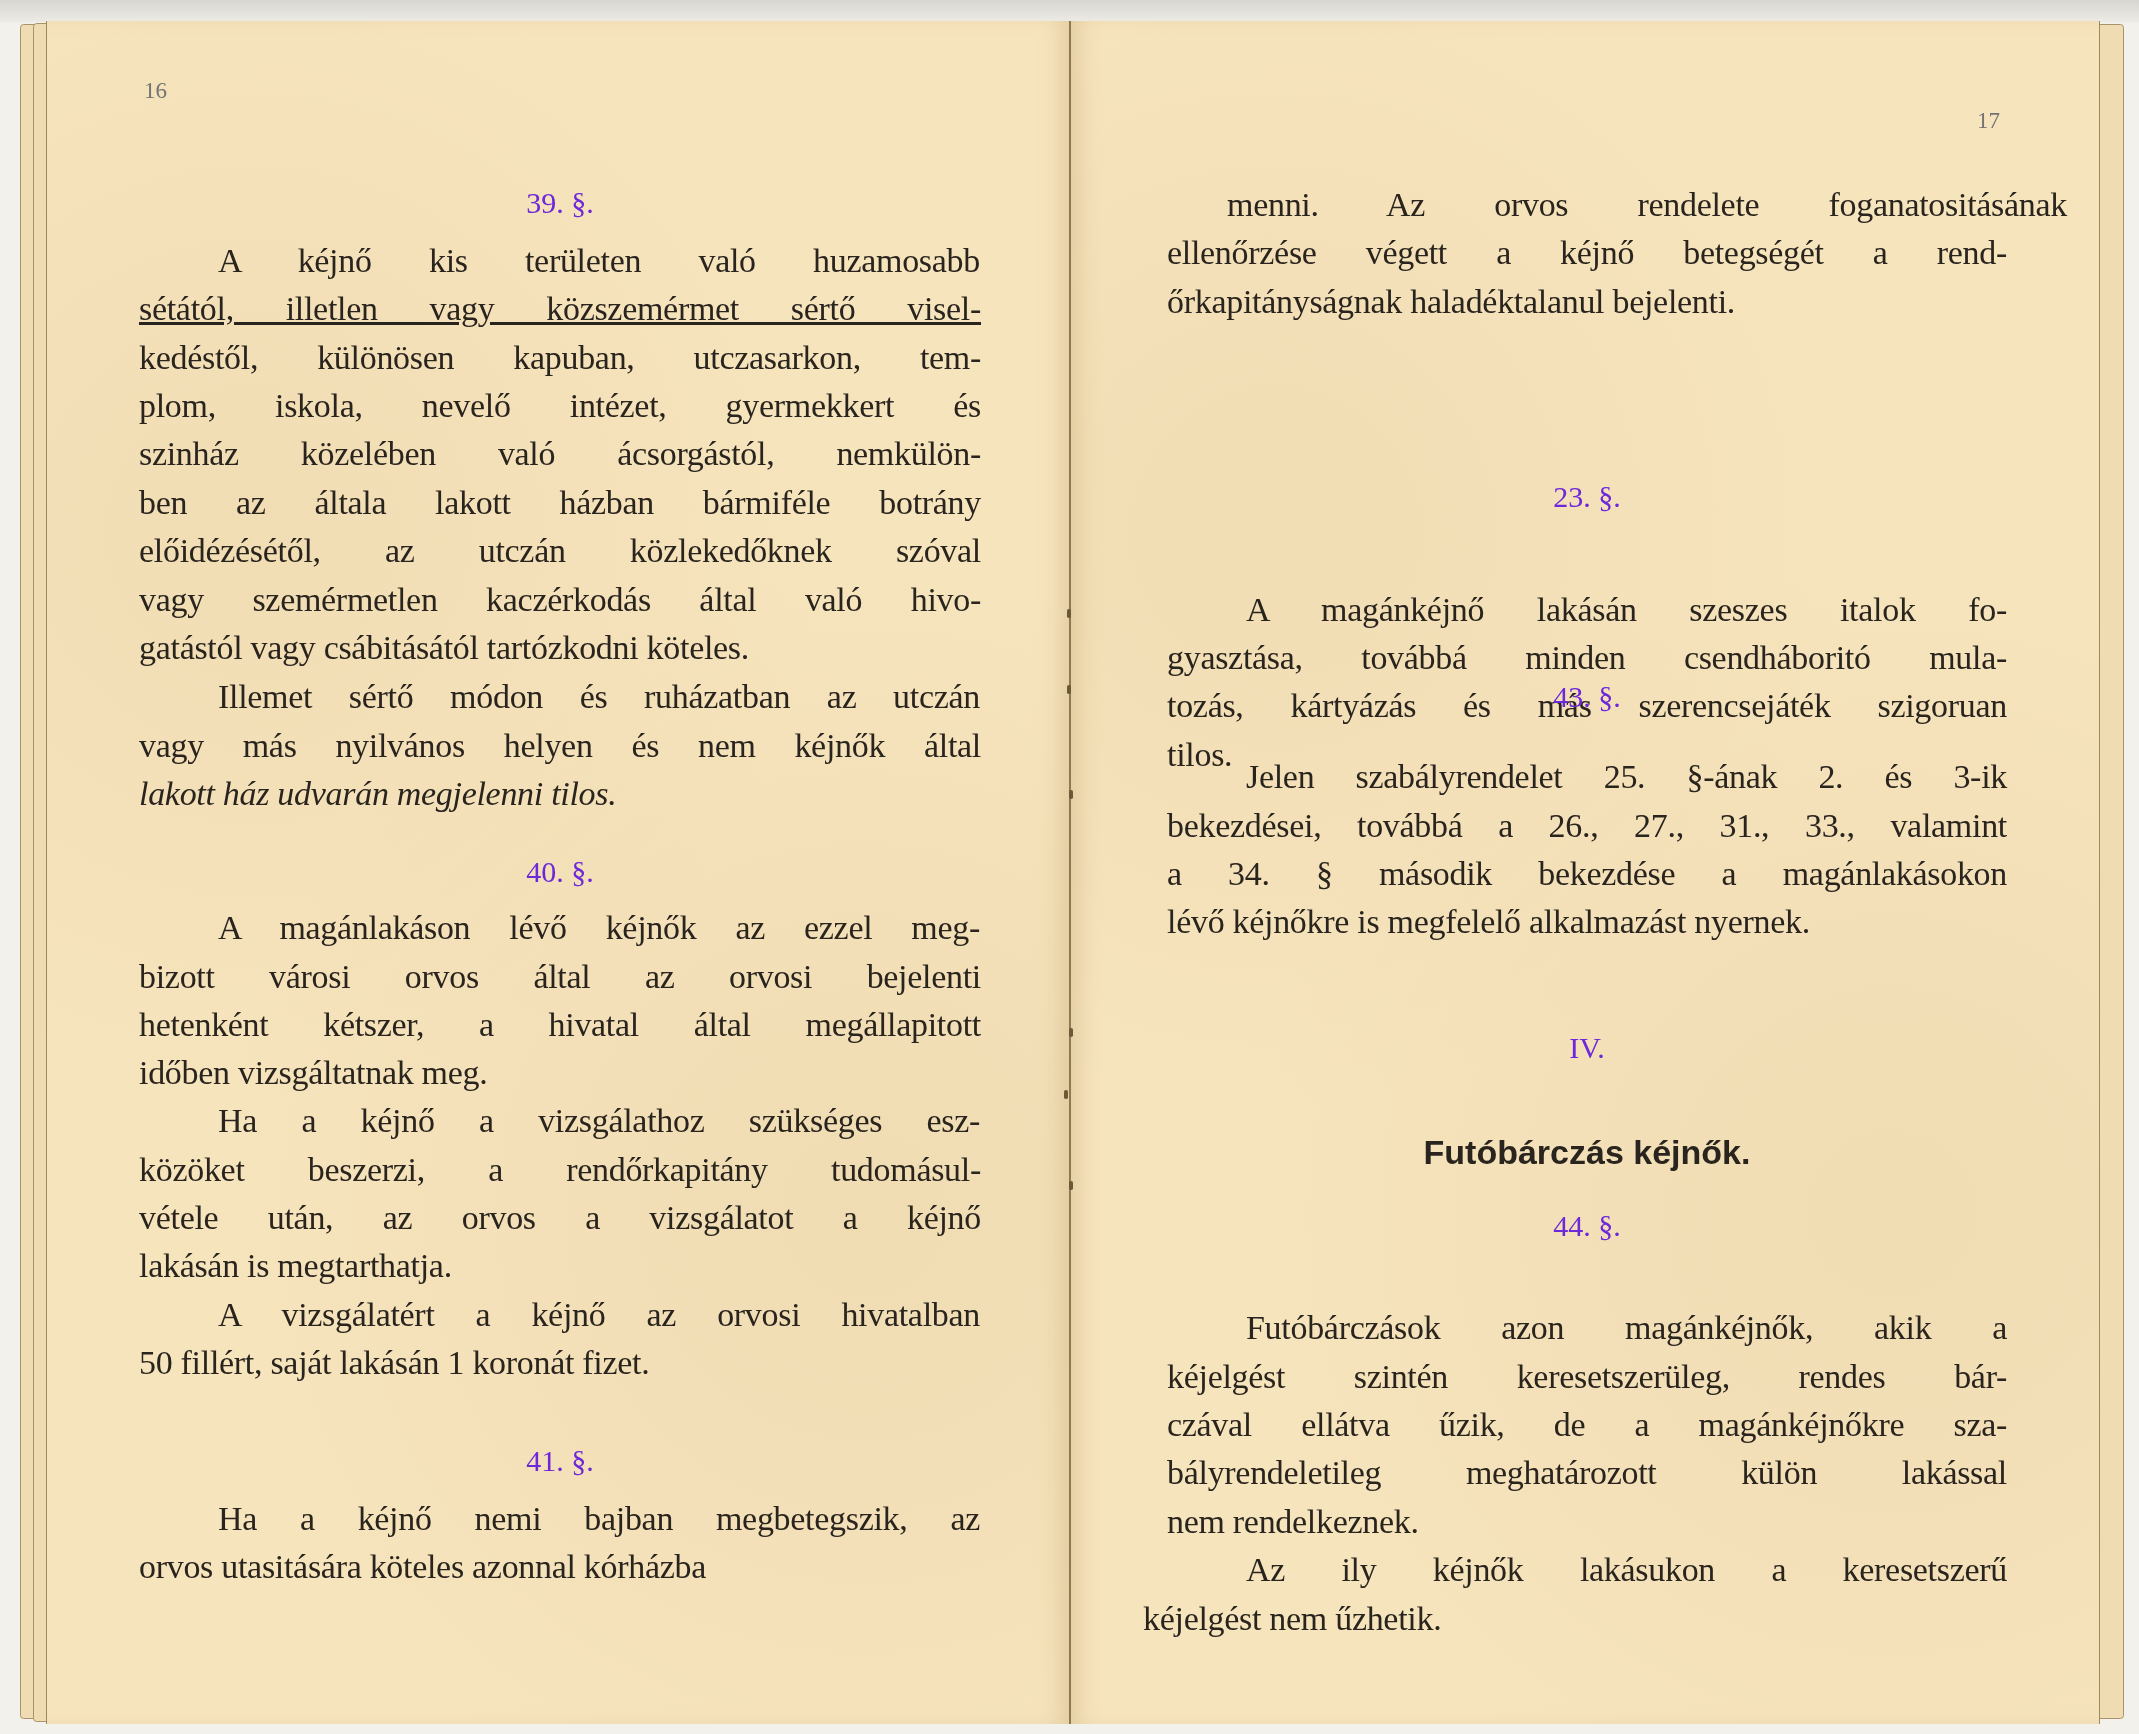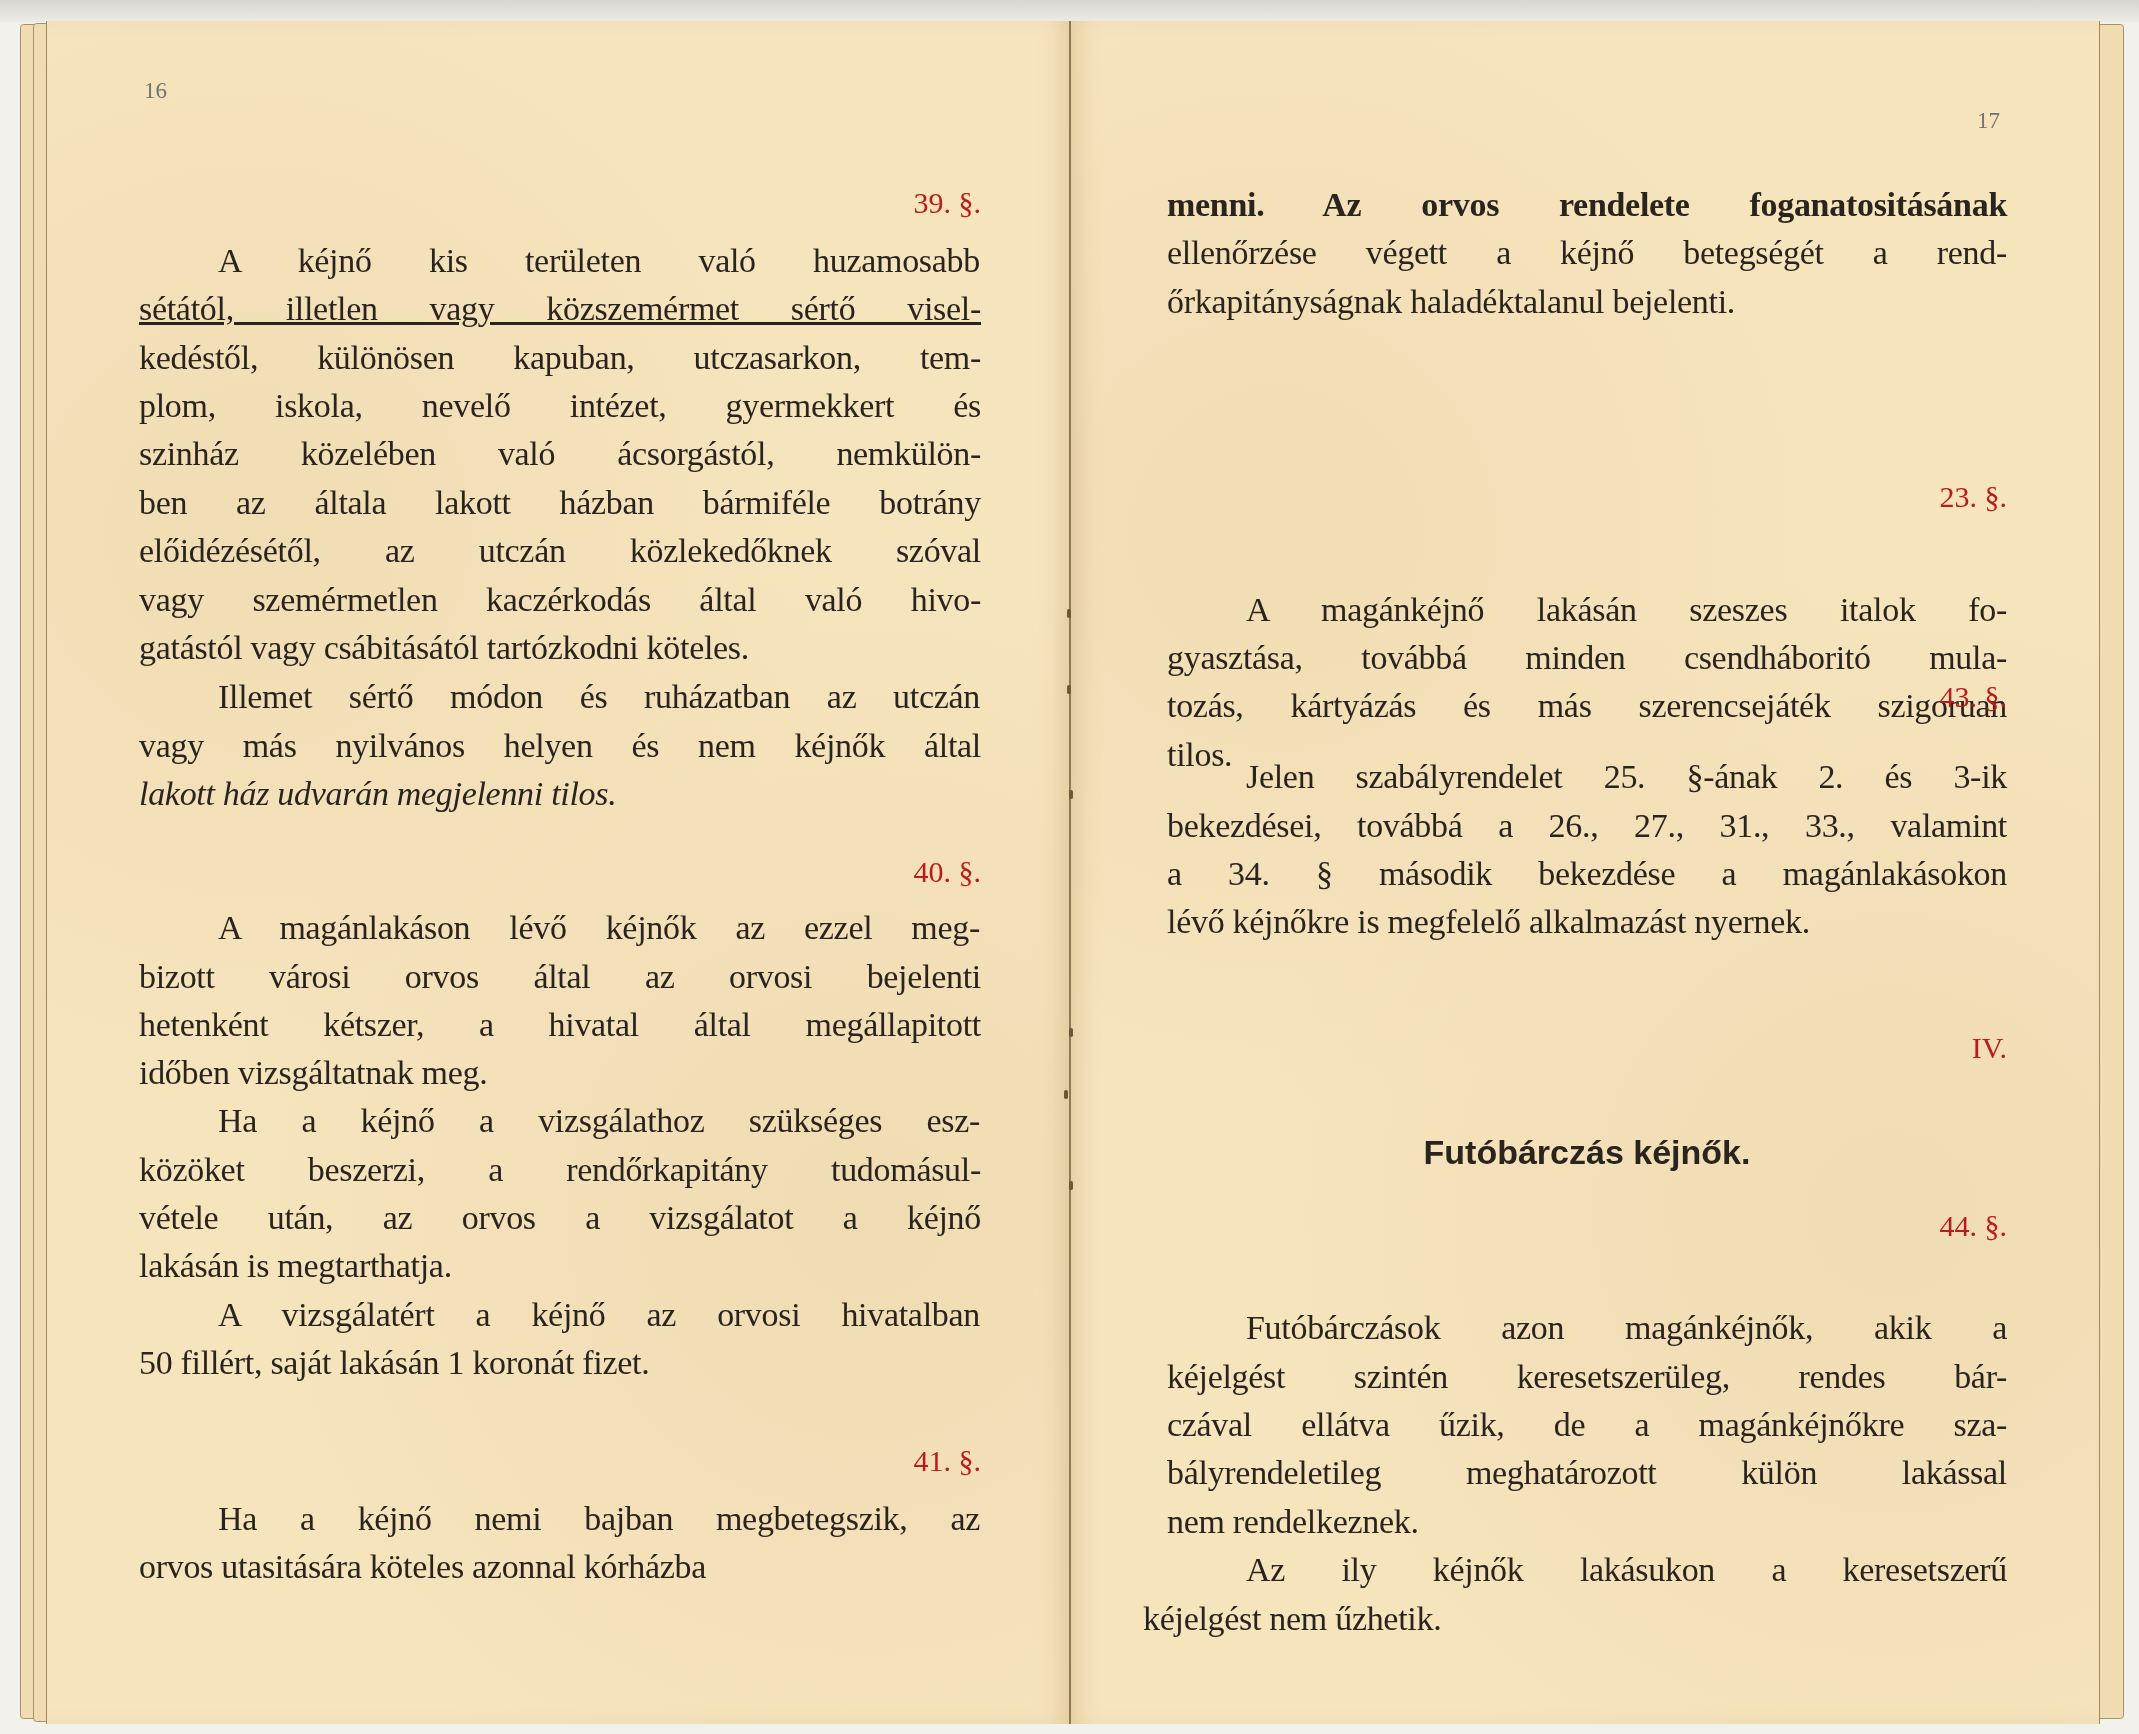--- a/index.html
+++ b/index.html
@@ -18,21 +18,21 @@
     background: #f6e4bd;
     background-image:
       radial-gradient(circle at 20% 30%, rgba(200,160,100,0.10) 0, rgba(200,160,100,0) 40%),
       radial-gradient(circle at 80% 70%, rgba(190,150,90,0.10) 0, rgba(190,150,90,0) 45%);
   }
   .page.left { left: 46px; width: 1023px; border-left: 1.8px solid #9c8a5c; box-shadow: inset -18px 0 24px -12px rgba(160,120,60,0.25); }
   .page.right { left: 1070px; width: 1029px; border-right: 1.8px solid #9c8a5c; box-shadow: inset 18px 0 24px -12px rgba(160,120,60,0.25); }
   .spine { position: absolute; left: 1069px; top: 21px; width: 1.8px; height: 1703px; background: #8d7a52; }
 
   .folio { position: absolute; font-size: 23px; color: #737373; }
-  .head { position: absolute; font-size: 30px; color: #b91c1c; text-align: right; white-space: nowrap; }
+  .head { position: absolute; font-size: 30px; color: #6d28d9; text-align: center; white-space: nowrap; }
   .line {
     position: absolute; font-size: 34px; color: #2a241e; white-space: nowrap;
     text-align: justify; text-align-last: justify; height: 43px; line-height: 43px;
     letter-spacing: -0.3px;
   }
   .line.last { text-align-last: left; }
   .title-bold { position: absolute; font-family: "Liberation Sans", "DejaVu Sans", sans-serif; font-weight: bold; font-size: 34px; color: #2a241e; white-space: nowrap; }
   .mark { position: absolute; width: 3.7px; height: 8.5px; background: #6a5836; border-radius: 1.8px; }
 </style>
 </head>
@@ -81,21 +81,21 @@
     <div class="line" style="left: 139px; top: 1196px; width: 842px;">vétele után, az orvos a vizsgálatot a kéjnő</div>
     <div class="line last" style="left: 139px; top: 1244px; width: 842px;">lakásán is megtarthatja.</div>
     <div class="line" style="left: 218px; top: 1293px; width: 762px;">A vizsgálatért a kéjnő az orvosi hivatalban</div>
     <div class="line last" style="left: 139px; top: 1341px; width: 842px;">50 fillért, saját lakásán 1 koronát fizet.</div>
     <div class="head" style="left: 139px; top: 1444px; width: 842px;">41. §.</div>
     <div class="line" style="left: 218px; top: 1497px; width: 762px;">Ha a kéjnő nemi bajban megbetegszik, az</div>
     <div class="line last" style="left: 139px; top: 1545px; width: 842px;">orvos utasitására köteles azonnal kórházba</div>
   </div>
 <div id="right-content">
   <div class="folio" style="left:1977px;top:108px;">17</div>
-<div class="line" style="left: 1167px; top: 183px; width: 840px; font-weight: bold;">menni. Az orvos rendelete foganatositásának</div>
+<div class="line" style="left: 1227px; top: 183px; width: 840px;">menni. Az orvos rendelete foganatositásának</div>
     <div class="line" style="left: 1167px; top: 231px; width: 840px;">ellenőrzése végett a kéjnő betegségét a rend-</div>
     <div class="line last" style="left: 1167px; top: 280px; width: 840px;">őrkapitányságnak haladéktalanul bejelenti.</div>
     <div class="head" style="left: 1167px; top: 480px; width: 840px;">23. §.</div>
     <div class="line" style="left: 1246px; top: 588px; width: 761px;">A magánkéjnő lakásán szeszes italok fo-</div>
     <div class="line" style="left: 1167px; top: 636px; width: 840px;">gyasztása, továbbá minden csendháboritó mula-</div>
     <div class="line" style="left: 1167px; top: 684px; width: 840px;">tozás, kártyázás és más szerencsejáték szigoruan</div>
     <div class="line last" style="left: 1167px; top: 733px; width: 840px;">tilos.</div>
     <div class="head" style="left: 1167px; top: 680px; width: 840px;">43. §.</div>
     <div class="line" style="left: 1246px; top: 755px; width: 761px;">Jelen szabályrendelet 25. §-ának 2. és 3-ik</div>
     <div class="line" style="left: 1167px; top: 804px; width: 840px;">bekezdései, továbbá a 26., 27., 31., 33., valamint</div>

